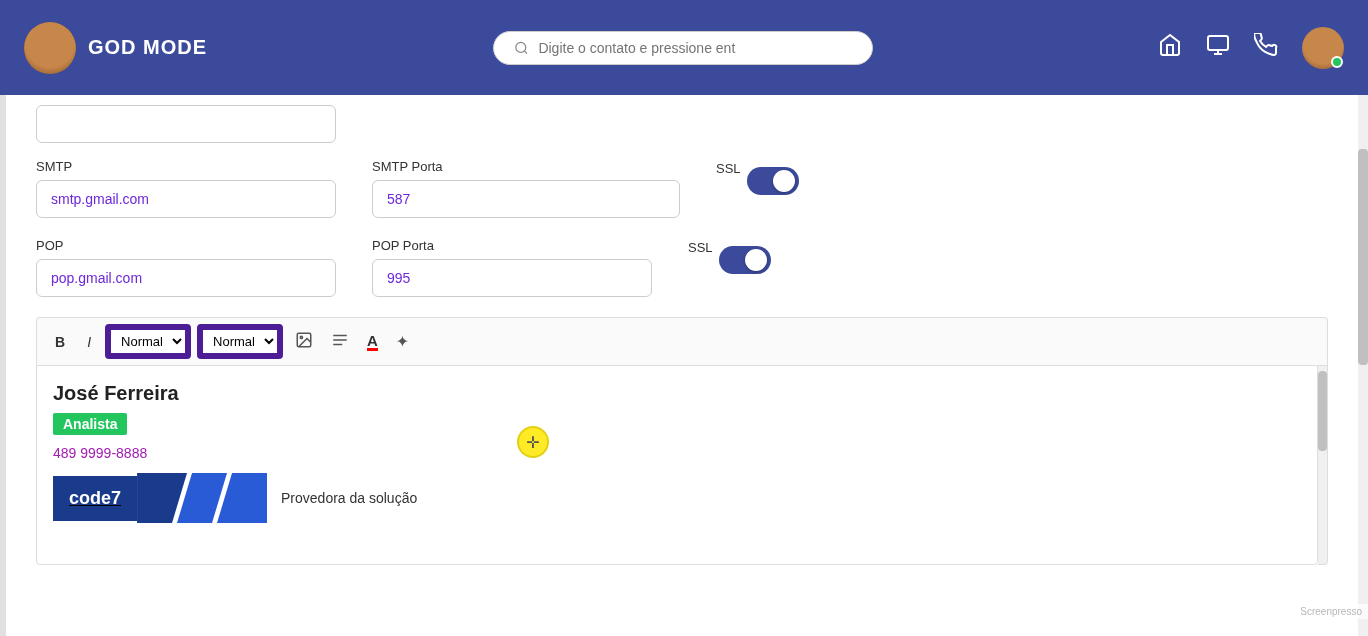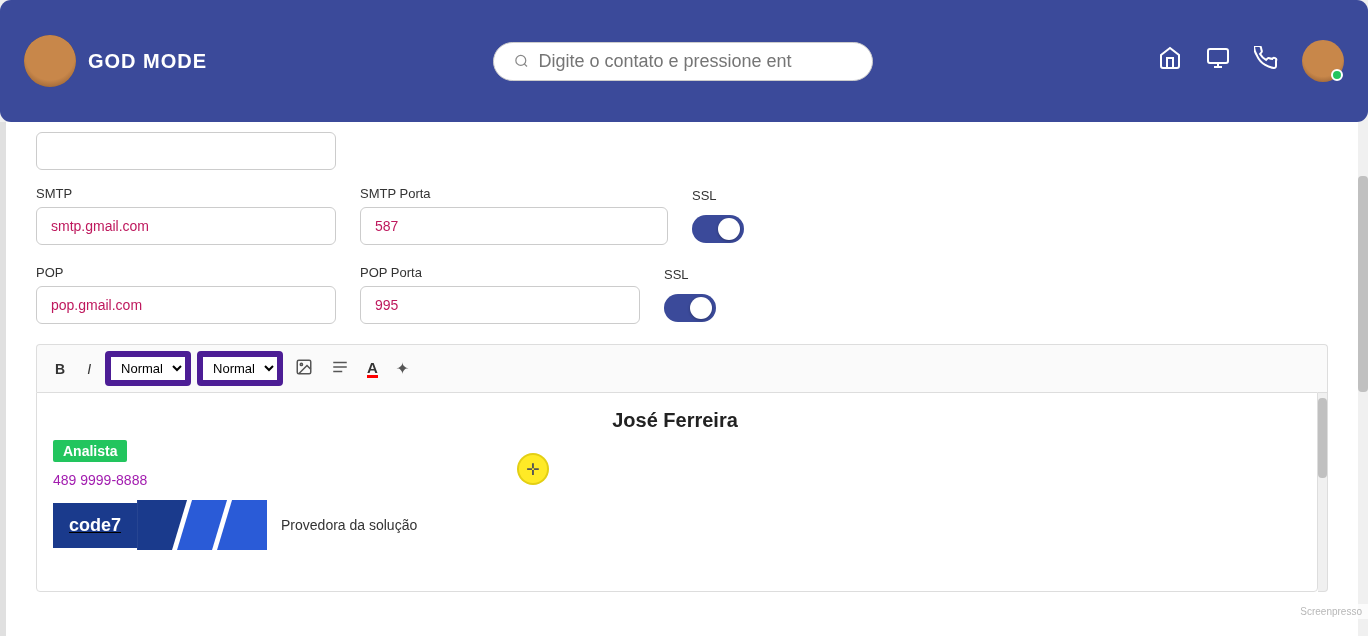--- a/index.html
+++ b/index.html
@@ -1,26 +1,25 @@
 <!DOCTYPE html>
 <html><head>
   <meta charset="utf-8">
   <style>
     * { box-sizing: border-box; margin: 0; padding: 0; }
     body { font-family: -apple-system, BlinkMacSystemFont, 'Segoe UI', sans-serif; background: #f0f0f0; overflow: hidden; }
 
     
     .header {
       background: #3b4a9a;
-      height: 122px;
+      height: 95px;
       display: flex;
       align-items: center;
       padding: 0 24px;
       gap: 16px;
-      border-radius: 11px;
     }
     .header-logo {
       display: flex;
       align-items: center;
       gap: 12px;
     }
     .avatar-header {
       width: 52px;
       height: 52px;
       border-radius: 50%;
@@ -53,21 +52,21 @@
       border-radius: 30px;
       padding: 8px 20px;
       display: flex;
       align-items: center;
       gap: 10px;
       width: 380px;
     }
     .search-box input {
       border: none;
       outline: none;
-      font-size: 18px;
+      font-size: 14px;
       color: #666;
       width: 100%;
       background: transparent;
     }
     .header-icons {
       display: flex;
       align-items: center;
       gap: 24px;
     }
     .header-icon {
@@ -98,52 +97,51 @@
       background: #e0e0e0;
       flex-shrink: 0;
     }
     .content-area {
       flex: 1;
       padding: 10px 30px 20px 30px;
       overflow-y: hidden;
     }
     .field-row {
       display: flex;
-      gap: 24px;
+      gap: 36px;
       margin-bottom: 20px;
       align-items: flex-start;
     }
     .field-item {
       display: flex;
       flex-direction: column;
       gap: 6px;
     }
     .field-label {
       font-size: 13px;
       font-weight: 500;
       color: #333;
     }
     .field-input {
       border: 1.5px solid #ccc;
       border-radius: 6px;
       padding: 10px 14px;
       font-size: 14px;
-      color: #be185d;
+      color: #6d28d9;
       outline: none;
       background: white;
     }
     .field-smtp { width: 300px; }
     .field-smtp-porta { width: 308px; }
     .field-pop { width: 300px; }
     .field-pop-porta { width: 280px; }
 
     
     .ssl-group {
       display: flex;
-      flex-direction: column;
       gap: 6px;
       align-items: flex-start;
       padding-top: 2px;
     }
     .toggle-switch {
       width: 52px;
       height: 28px;
       background: #3b4a9a;
       border-radius: 14px;
       position: relative;
@@ -218,21 +216,20 @@
       position: relative;
       overflow-y: auto;
       max-height: 200px;
     }
 
     .sig-name {
       font-size: 20px;
       font-weight: 700;
       color: #222;
       margin-bottom: 8px;
-      text-align: center;
     }
     .sig-role {
       display: inline-block;
       background: #22c55e;
       color: white;
       font-size: 14px;
       font-weight: 600;
       padding: 3px 10px;
       border-radius: 2px;
       margin-bottom: 10px;

